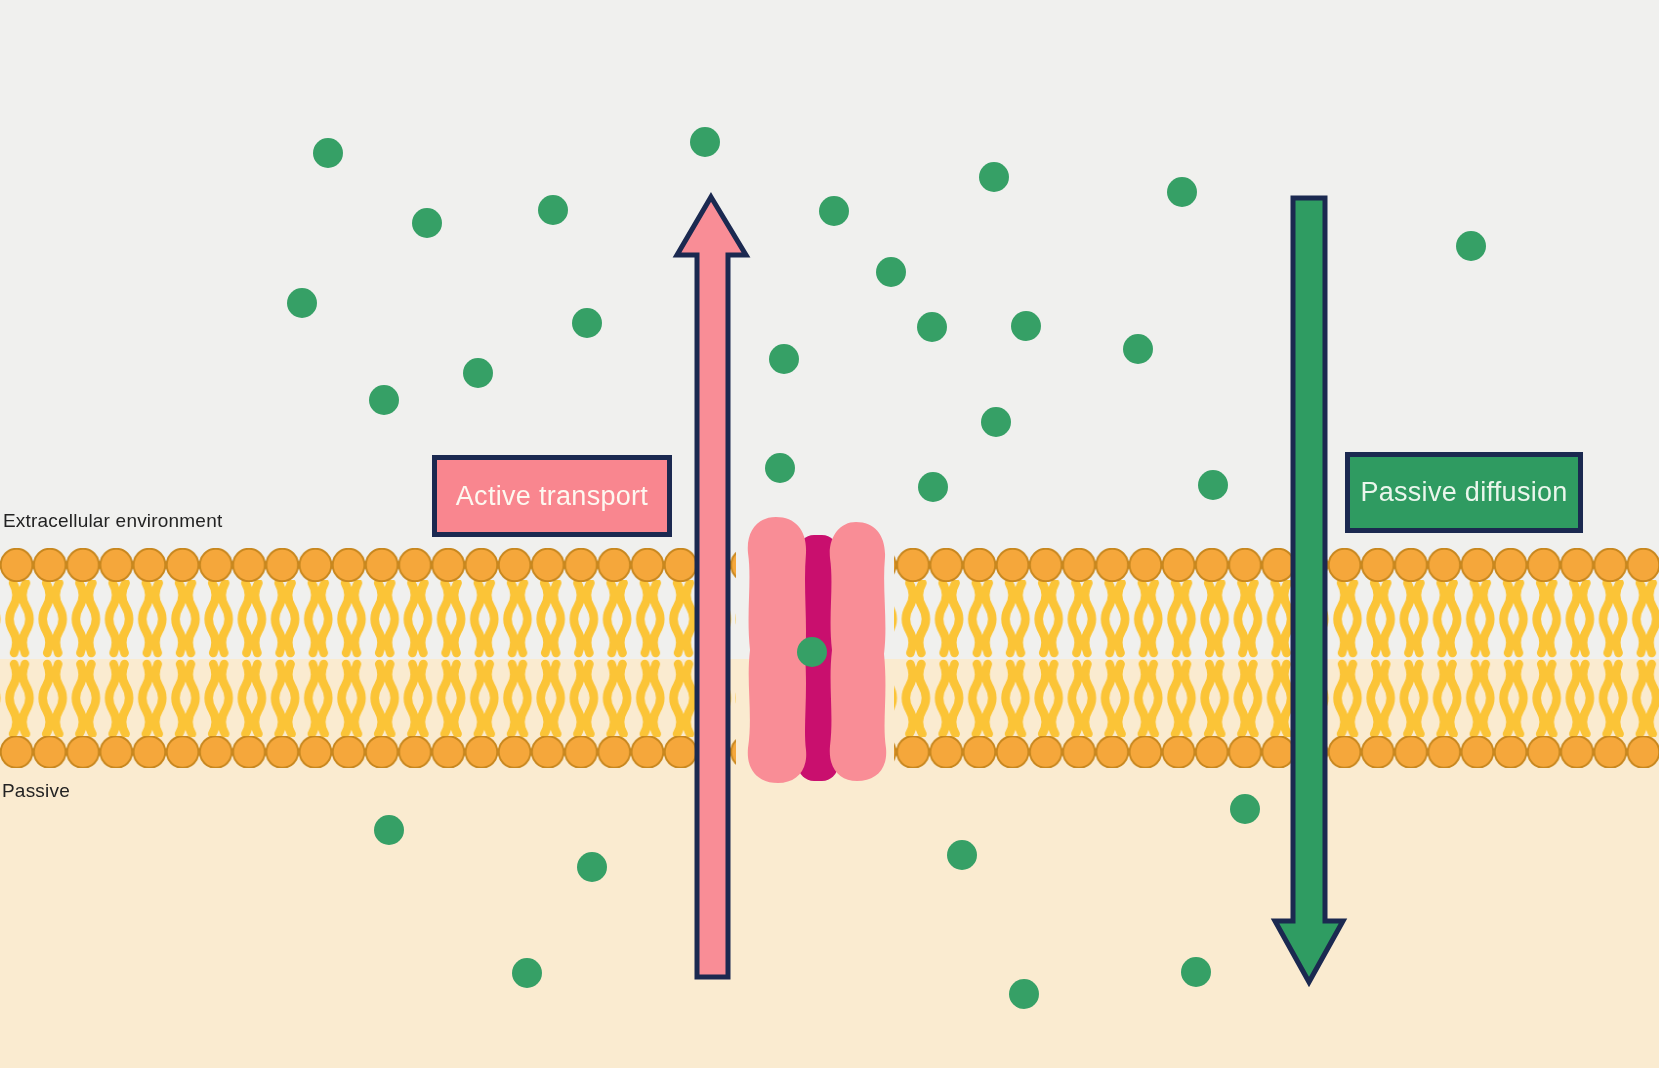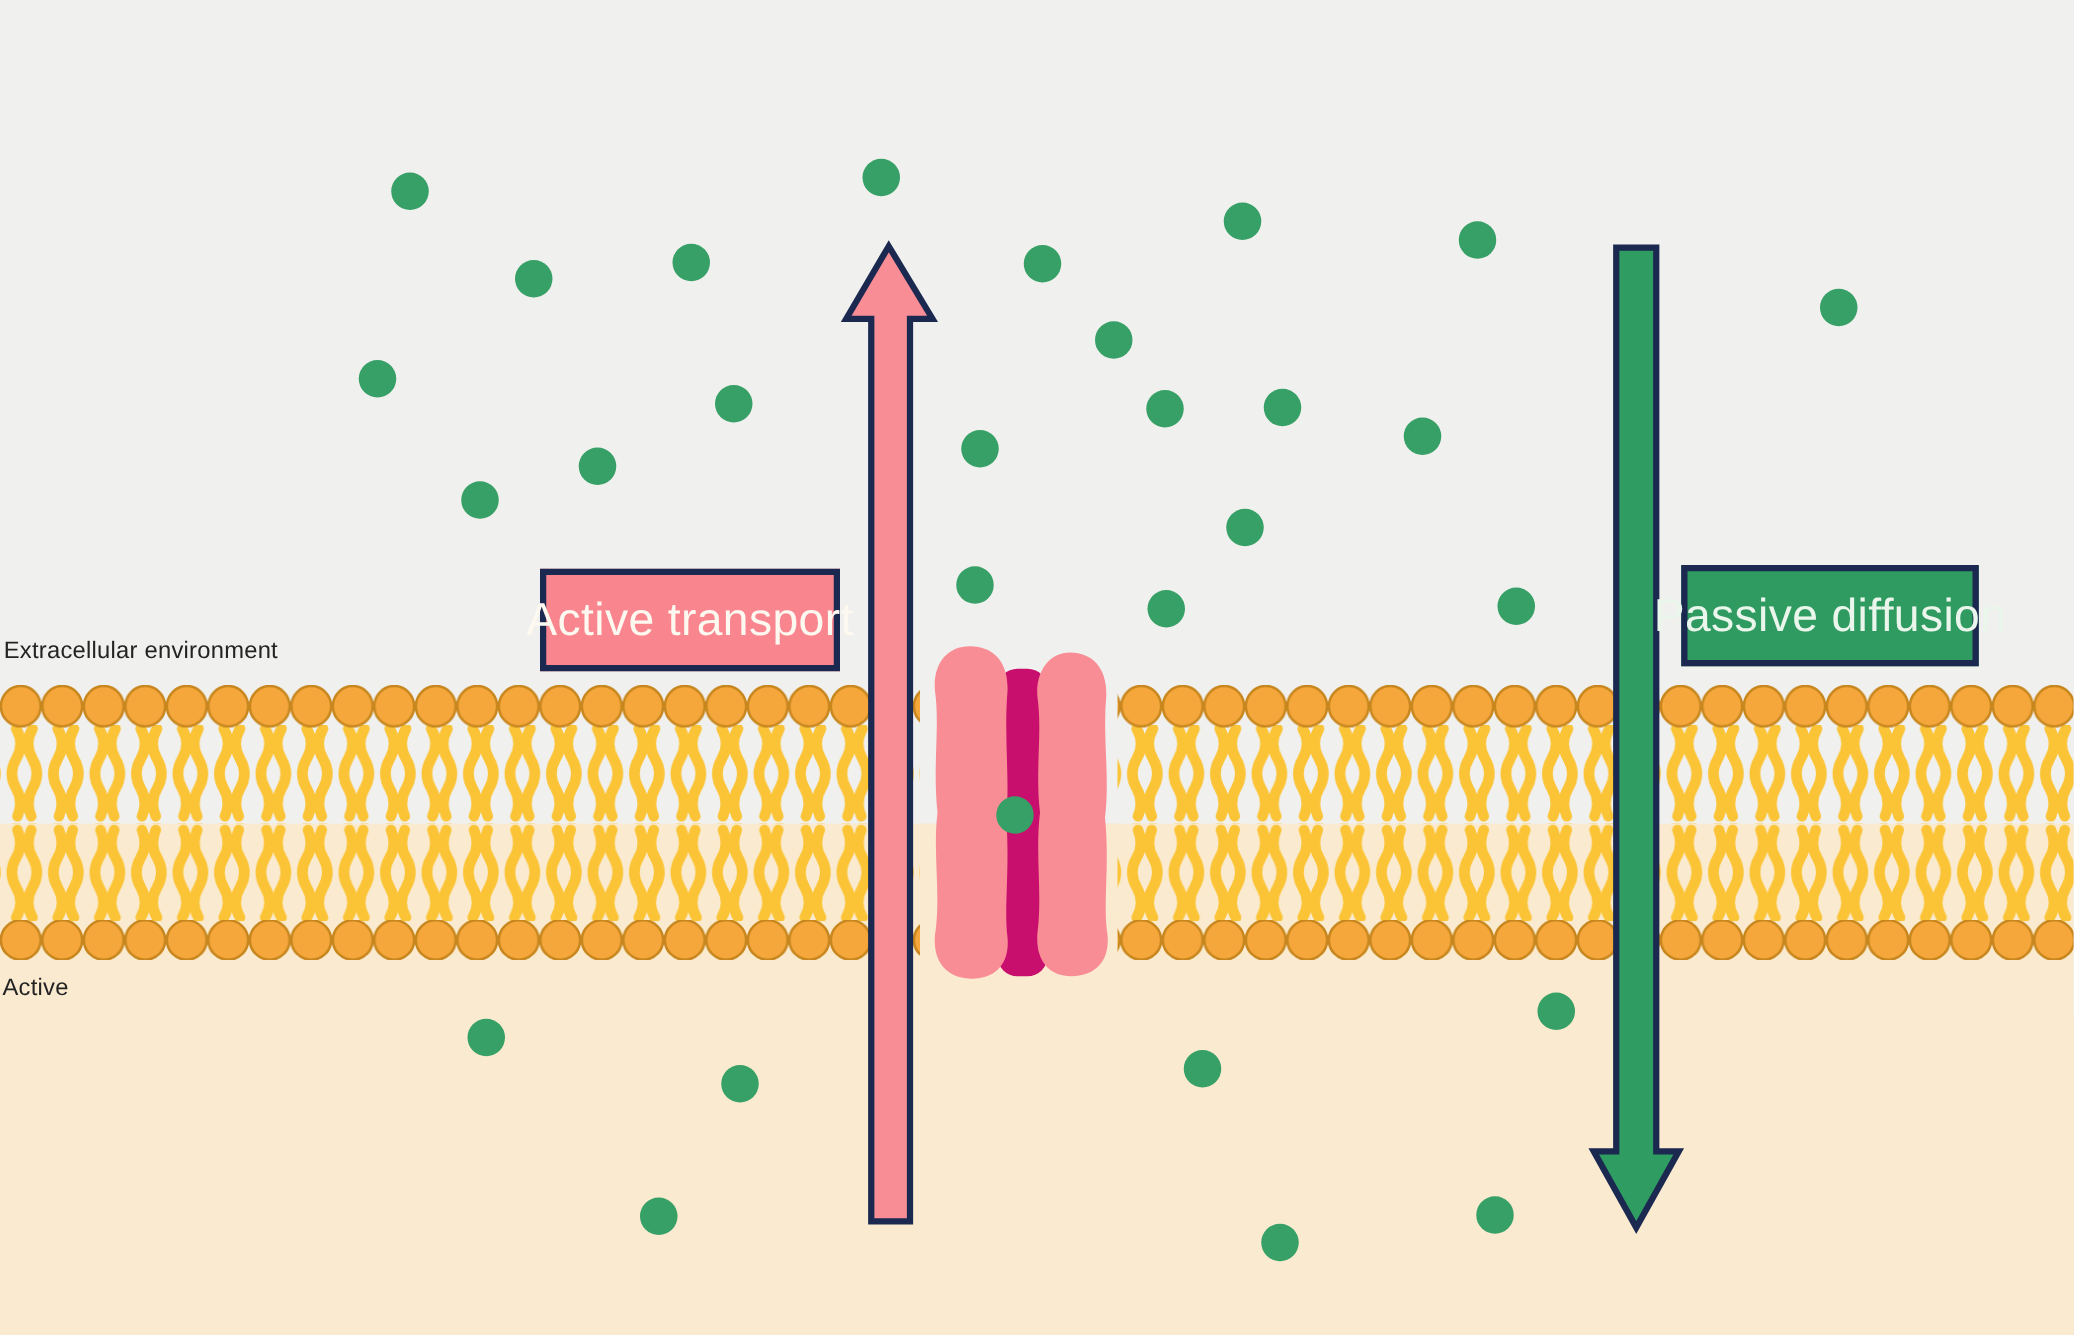--- a/index.html
+++ b/index.html
@@ -17,21 +17,21 @@
     letter-spacing:0.2px;
     white-space:nowrap;
   }
   .label-extracellular{left:3px;top:510px;}
   .label-cytosol{left:2px;top:780px;}
   .tag-box{
     position:absolute;
     box-sizing:border-box;
     border:5px solid #1b2950;
     display:flex;align-items:center;justify-content:center;
-    font-size:37px;
+    font-size:27px;
     letter-spacing:0.3px;
     white-space:nowrap;
   }
   .tag-active{
     left:432px;top:455px;width:240px;height:82px;
     background:#f9868f;color:#fdf8f0;
   }
   .tag-passive{
     left:1345px;top:452px;width:238px;height:81px;
     background:#2f9b61;color:#eaf6ec;
@@ -122,21 +122,21 @@
         <circle cx="1245" cy="809" r="15" fill="#36a066"></circle>
       </g>
 
     <polygon points="711,197 746,255 728,255 728,977 697,977 697,255 677,255" fill="#f98d96" stroke="#1b2950" stroke-width="5" stroke-linejoin="miter"></polygon>
 
     <polygon points="1293,198 1325,198 1325,921 1343,921 1309,982 1275,921 1293,921" fill="#2f9c62" stroke="#1b2950" stroke-width="5" stroke-linejoin="miter"></polygon>
   </svg>
 
   <div class="env-label label-extracellular">Extracellular environment</div>
 
-  <div class="env-label label-cytosol">Active</div>
+  <div class="env-label label-cytosol">Passive</div>
 
   <div class="tag-box tag-active">
     <span>Active transport</span>
   </div>
 
   <div class="tag-box tag-passive">
     <span>Passive diffusion</span>
   </div>
 
 </div>

